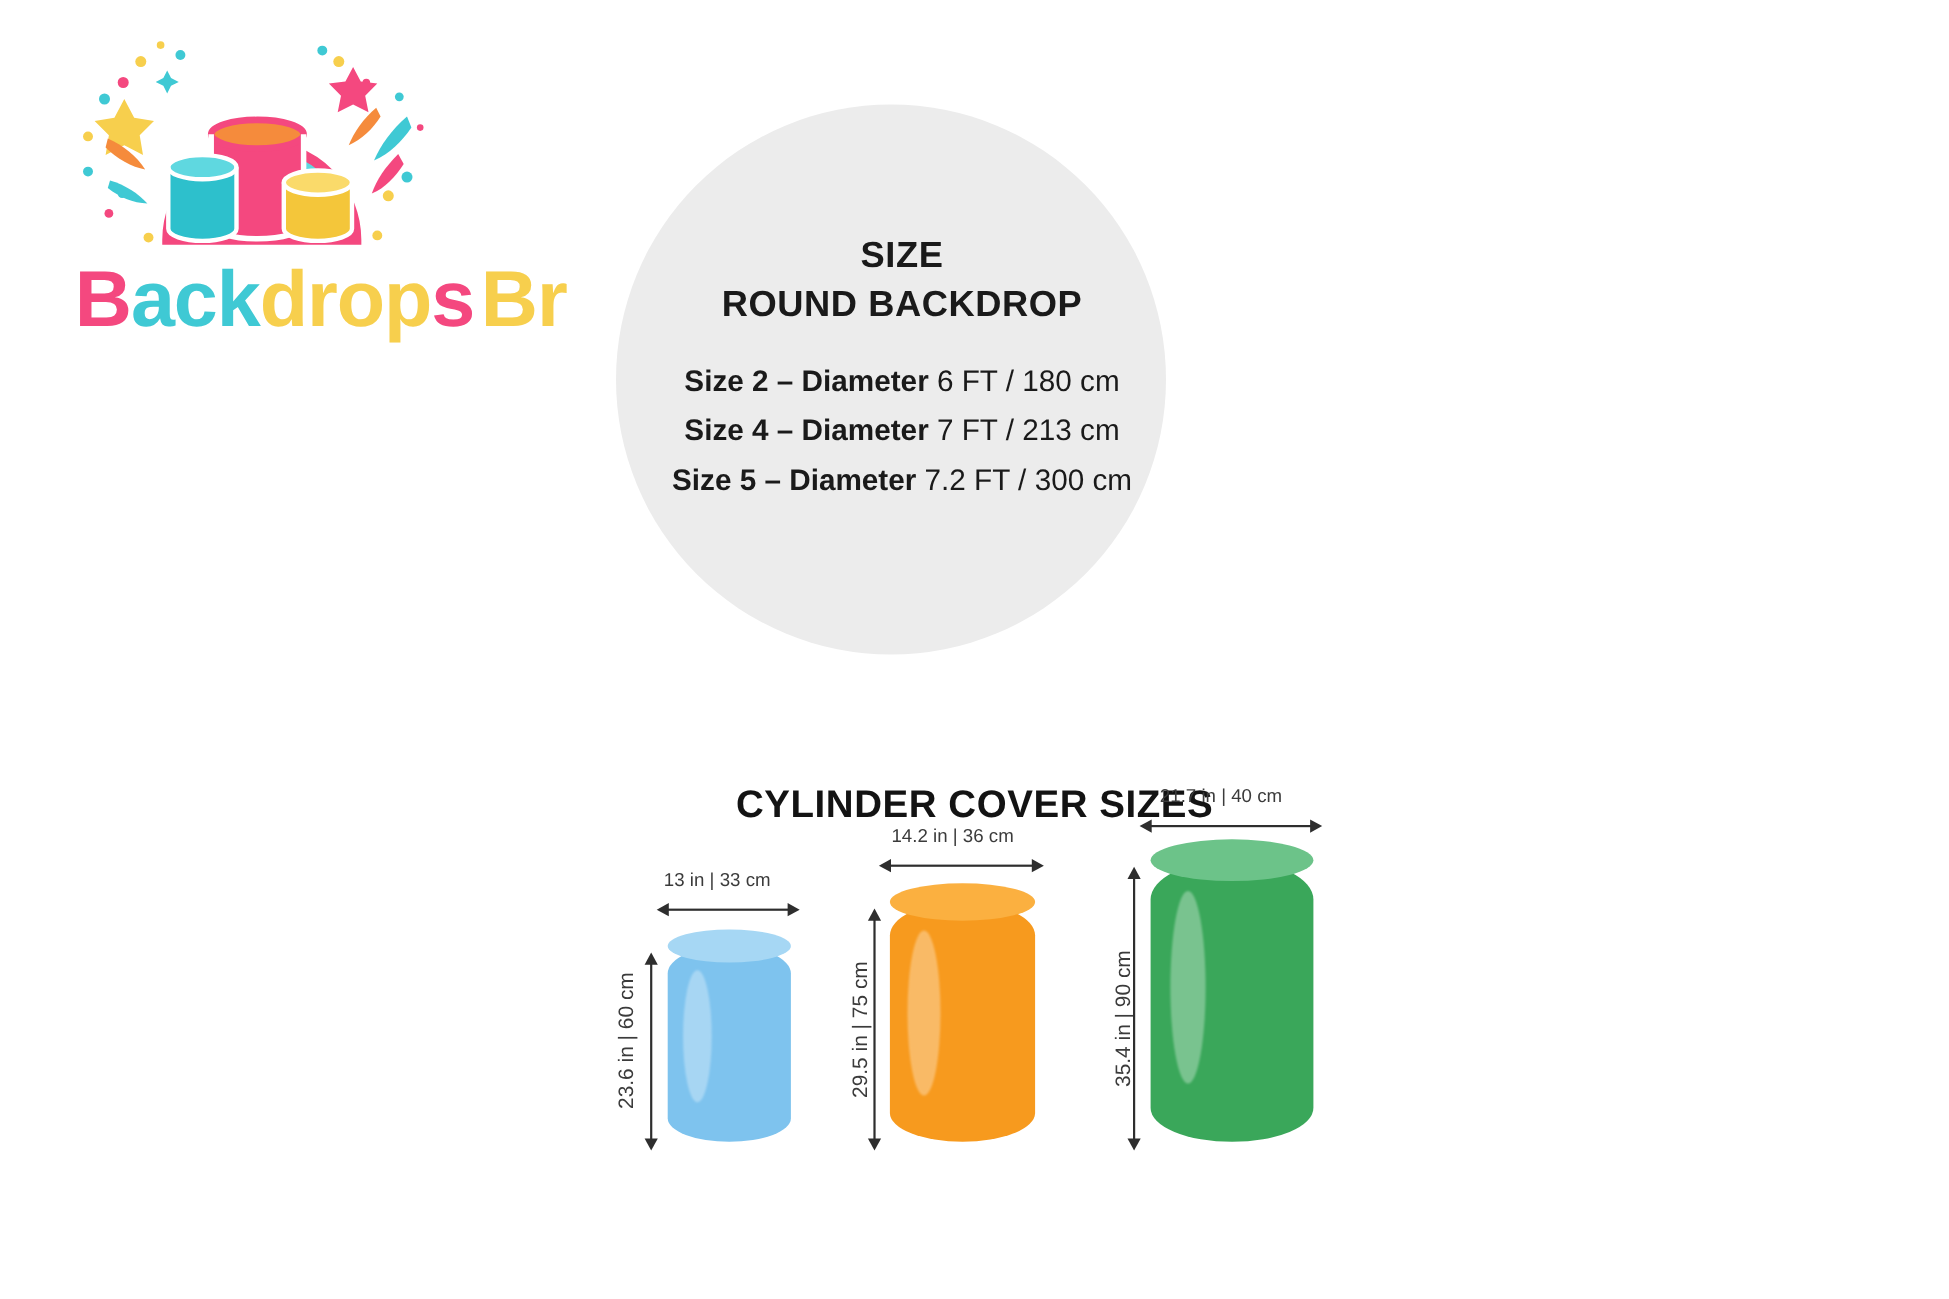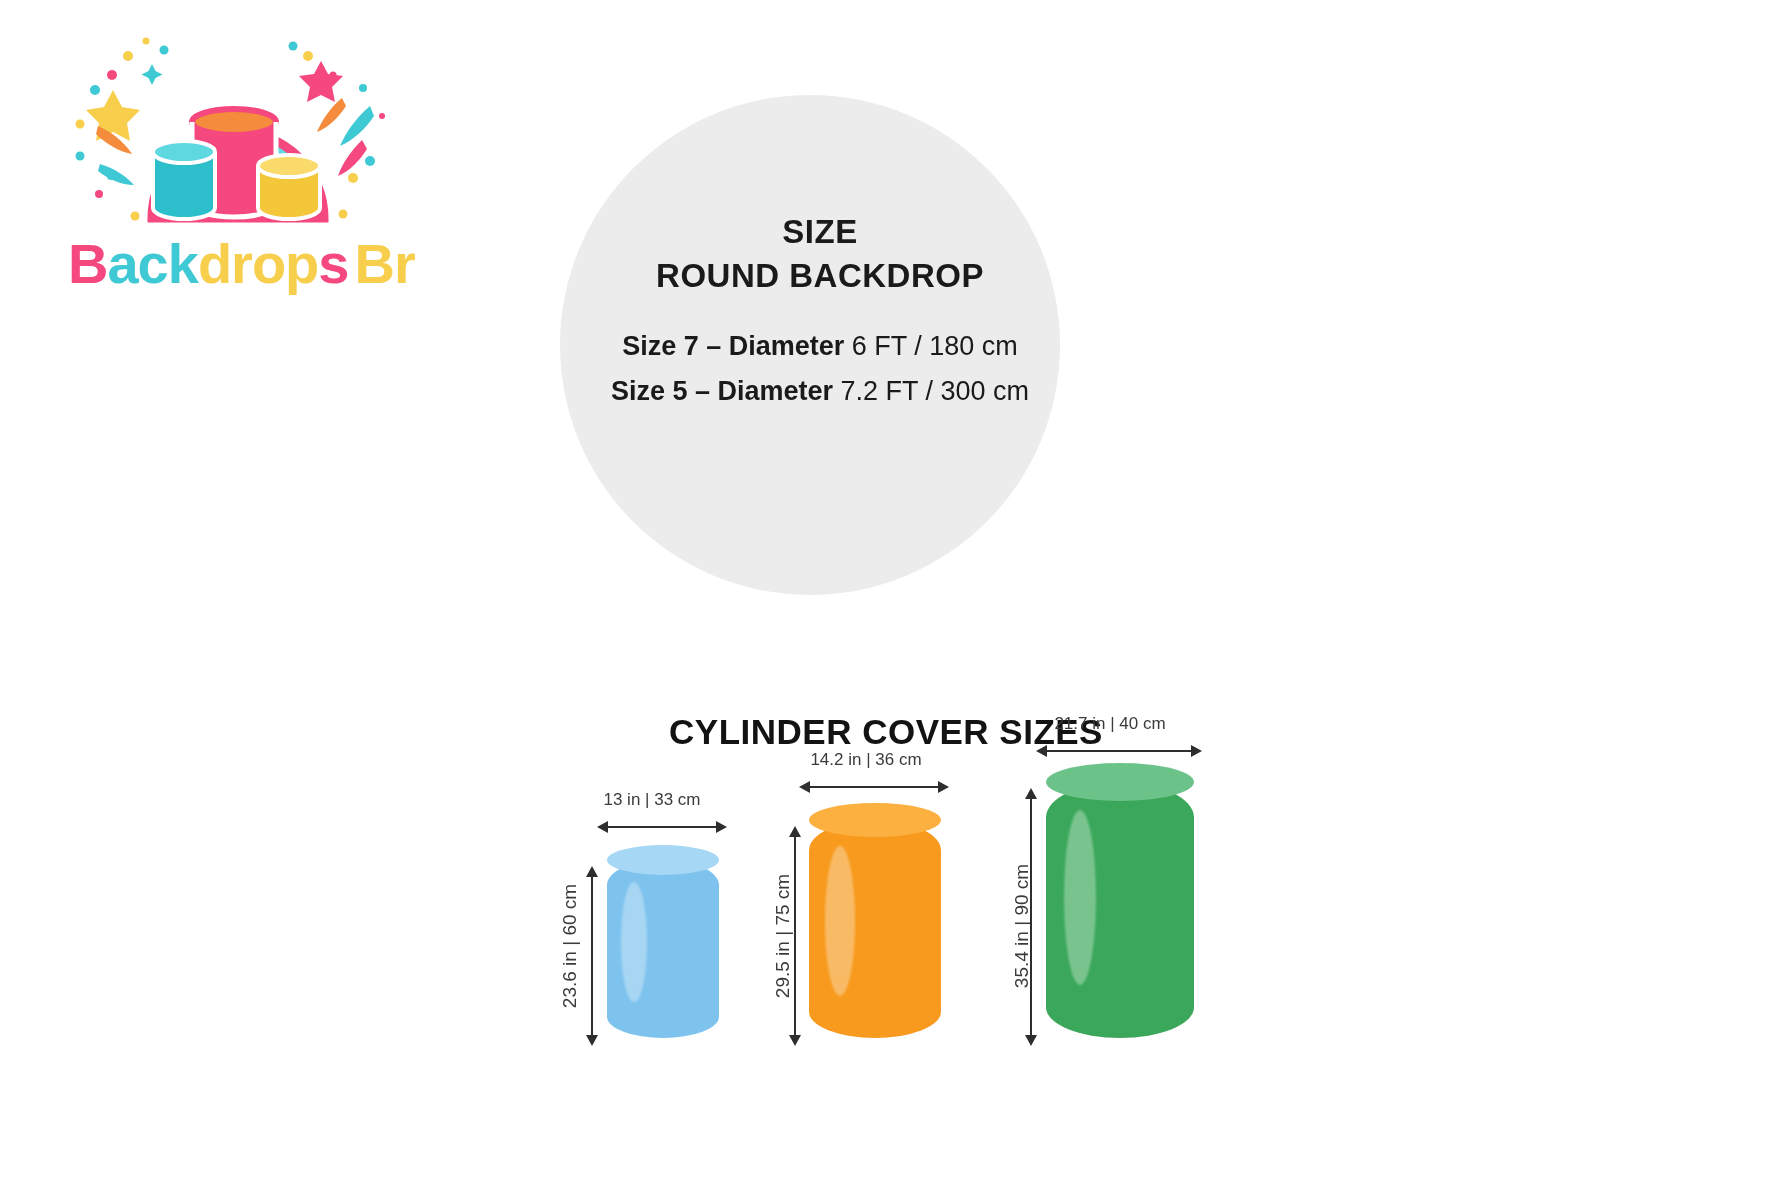--- a/index.html
+++ b/index.html
@@ -29,21 +29,21 @@
   #logo-mark {
     position: absolute;
     left: 0; top: 0;
     width: 360px;
     height: 215px;
   }
   #logo-wordmark {
     position: absolute;
     left: 28px;
     top: 208px;
-    font-size: 56px;
+    font-size: 72px;
     font-weight: bold;
     letter-spacing: -1px;
     white-space: nowrap;
     line-height: 1;
   }
   #logo-wordmark .w-pink   { color: #f4487f; }
   #logo-wordmark .w-teal   { color: #3fc9d4; }
   #logo-wordmark .w-yellow { color: #f7cf4d; }
   #logo-wordmark .w-br     { color: #f7cf4d; padding-left: 6px; }
 
@@ -246,22 +246,26 @@
 
   <div id="round-circle"></div>
 
   <div id="round-block">
     <div id="round-title">
       <div>SIZE</div>
       <div>ROUND BACKDROP</div>
     </div>
 
     <div class="size-line">
-      <span class="lead">Size 7 – Diameter</span>
+      <span class="lead">Size 2 – Diameter</span>
       <span class="val">6 FT / 180 cm</span>
+    </div>
+    <div class="size-line">
+      <span class="lead">Size 4 – Diameter</span>
+      <span class="val">7 FT / 213 cm</span>
     </div>
     <div class="size-line">
       <span class="lead">Size 5 – Diameter</span>
       <span class="val">7.2 FT / 300 cm</span>
     </div>
   </div>
 
   <div id="cyl-title">CYLINDER COVER SIZES</div>
 
   <div id="cyl-stage">

